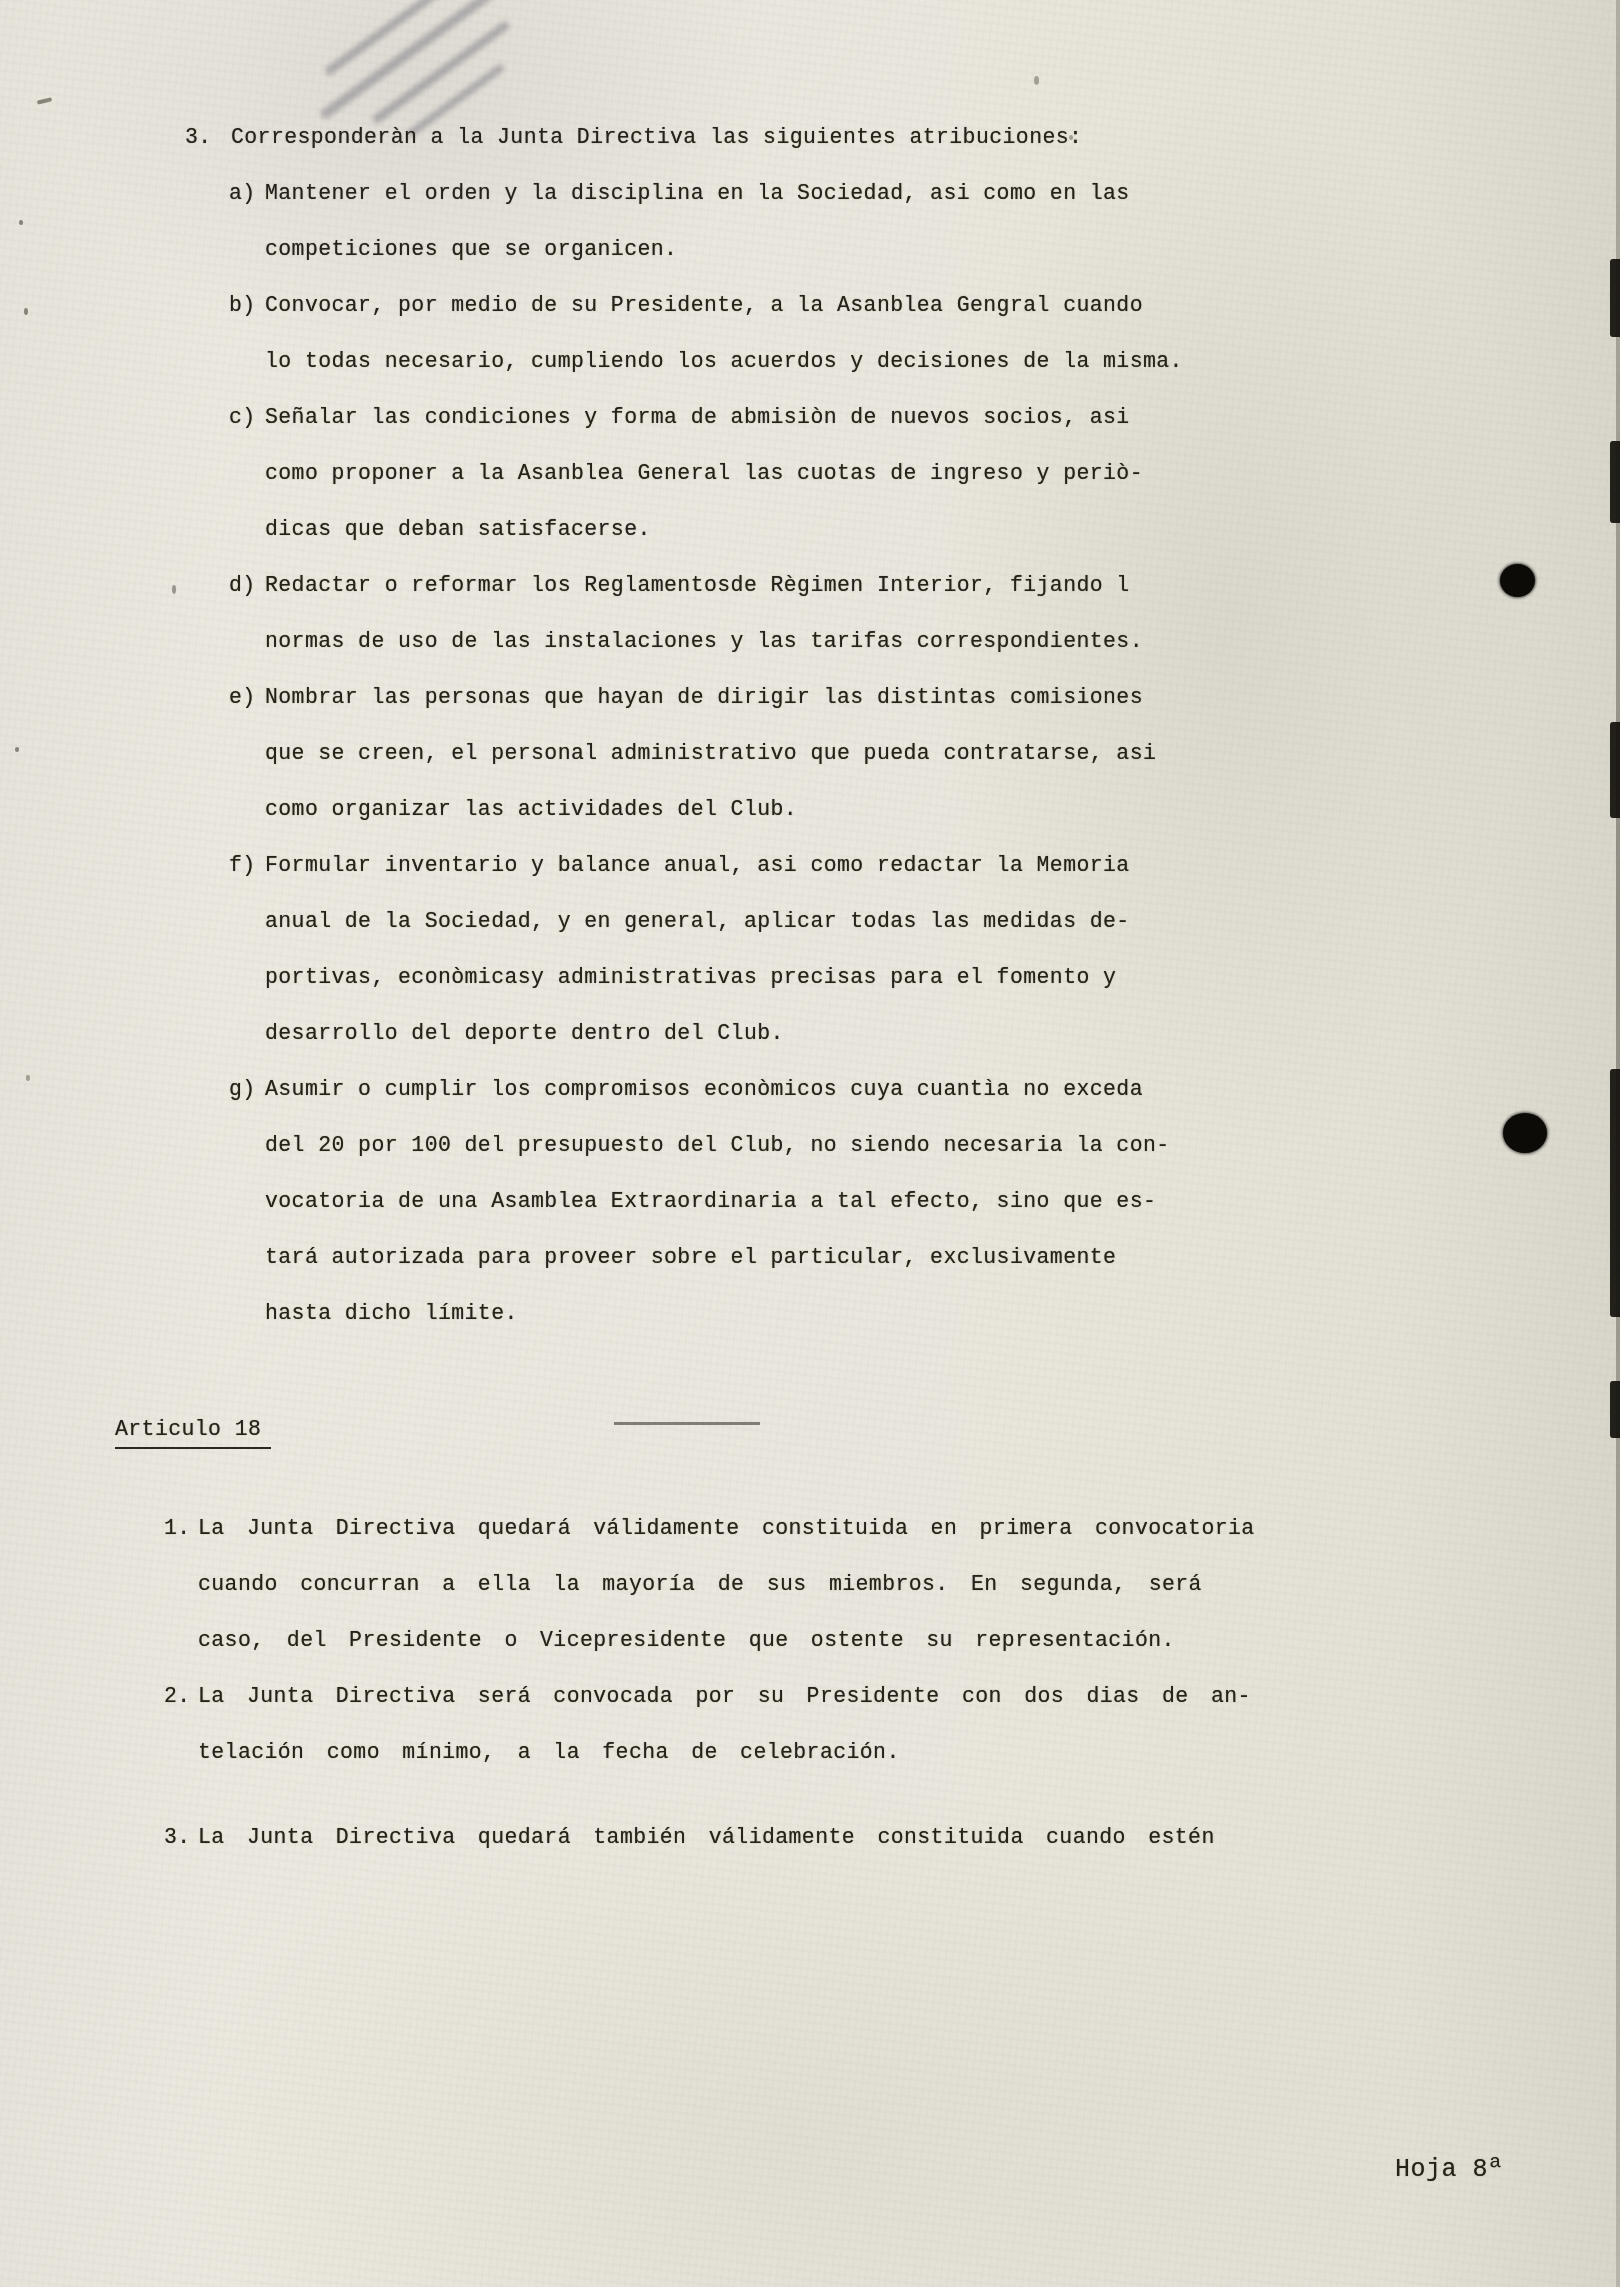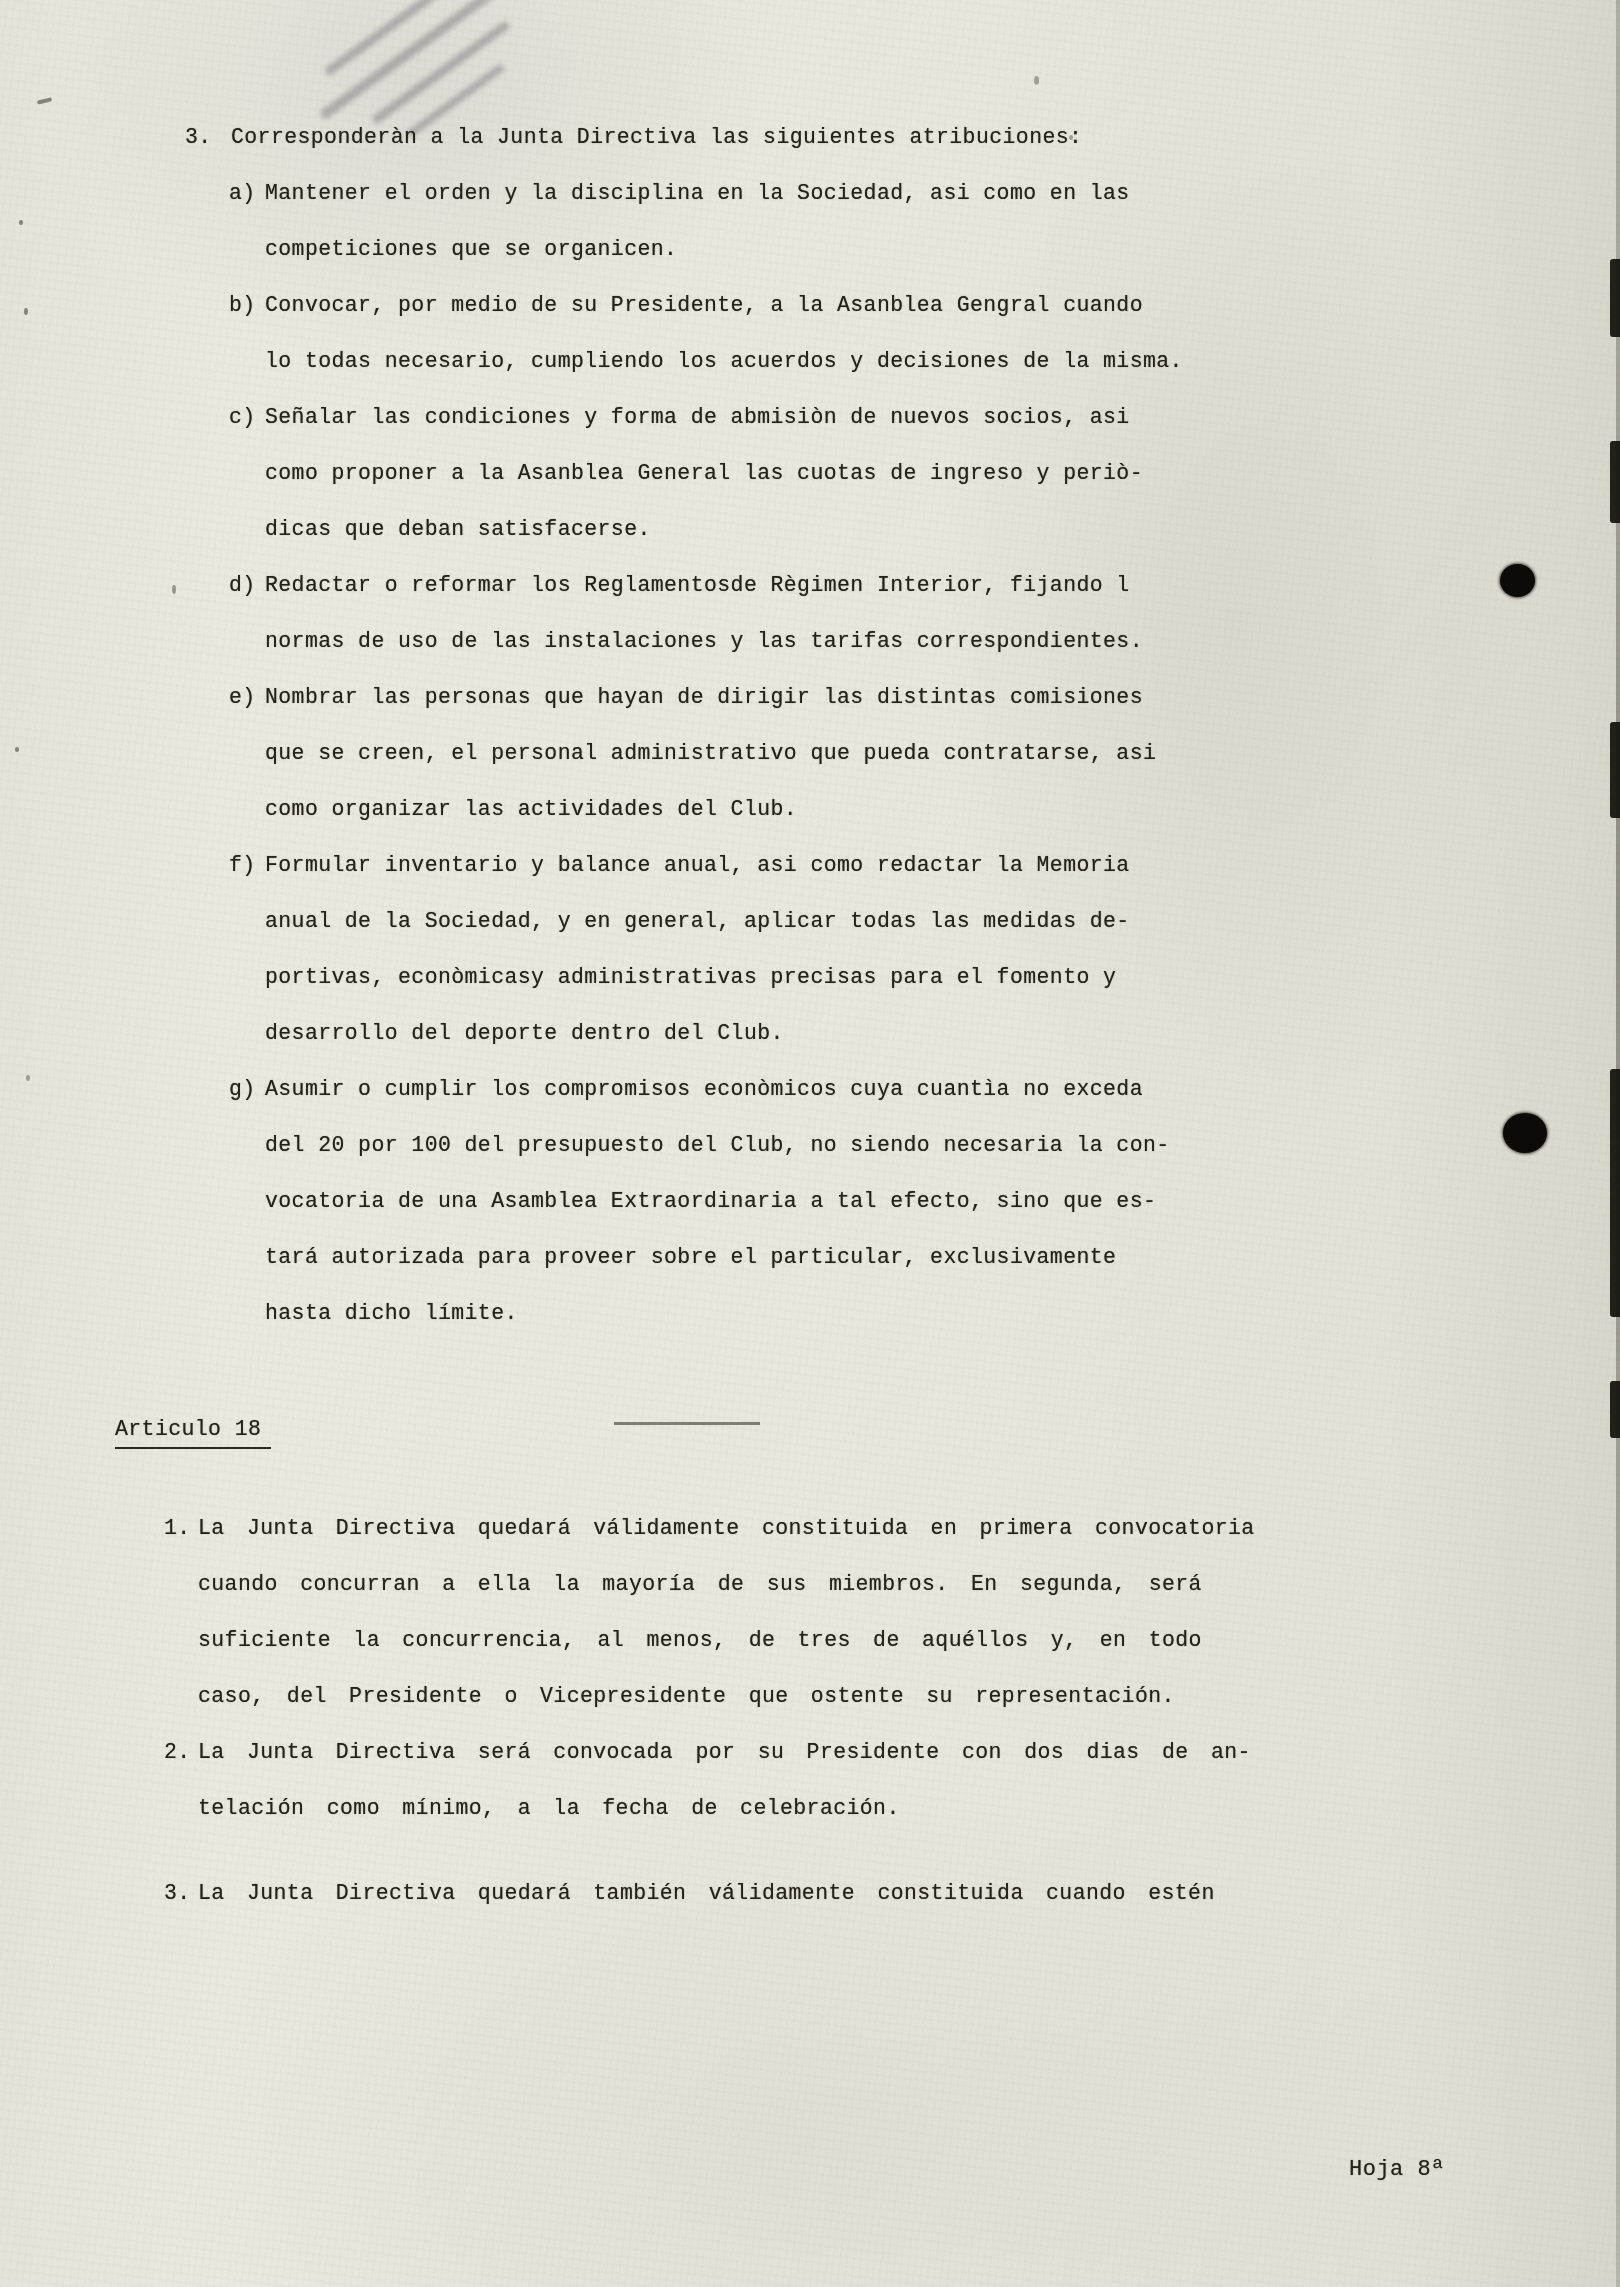--- a/index.html
+++ b/index.html
@@ -53,21 +53,21 @@
   .sp7{left:14.6px;top:747px;width:4.9px;height:4.9px;}
   .sp8{left:26px;top:1075px;width:3.9px;height:5.9px;opacity:0.4;}
   .stamp{position:absolute;left:289px;top:-27px;width:322px;height:224px;transform:rotate(-36deg);
     opacity:0.34;filter:blur(2.4px);pointer-events:none;}
   .stamp i{display:block;background:#4e4c5c;border-radius:3.9px;}
   .stamp .l1{width:185px;height:8.8px;margin:25px 0 0 68px;}
   .stamp .l2{width:234px;height:9.8px;margin:23.4px 0 0 39px;}
   .stamp .l3{width:166px;height:8.8px;margin:25px 0 0 78px;}
   .stamp .l4{width:117px;height:7.8px;margin:23.4px 0 0 98px;}
   .stray{position:absolute;left:614px;top:1422px;width:146px;height:2.9px;background:rgba(43,40,32,0.55);}
-  .footer{position:absolute;left:1349px;top:2155px;color:#262219;font-size:22px;line-height:29px;
+  .footer{position:absolute;left:1395px;top:2155px;color:#262219;font-size:25px;line-height:29px;
     letter-spacing:0.5px;text-shadow:0 0 1px rgba(38,34,25,0.6);}
 </style>
 </head>
 <body>
 
 <div class="page">
   <div class="grain"></div>
 
   <div class="stamp">
     <i class="l1"></i>
@@ -151,21 +151,20 @@
 
     <div class="article">
       <div class="article-title">Articulo 18</div>
       <div class="article-items">
 
           <div class="item">
             <span class="label">1.</span>
             <div class="lines">
               <div class="tline">La Junta Directiva quedará válidamente constituida en primera convocatoria</div>
               <div class="tline">cuando concurran a ella la mayoría de sus miembros. En segunda, será</div>
-              <div class="tline">suficiente la concurrencia, al menos, de tres de aquéllos y, en todo</div>
               <div class="tline">caso, del Presidente o Vicepresidente que ostente su representación.</div>
             </div>
           </div>
 
           <div class="item">
             <span class="label">2.</span>
             <div class="lines">
               <div class="tline">La Junta Directiva será convocada por su Presidente con dos dias de an-</div>
               <div class="tline">telación como mínimo, a la fecha de celebración.</div>
             </div>

